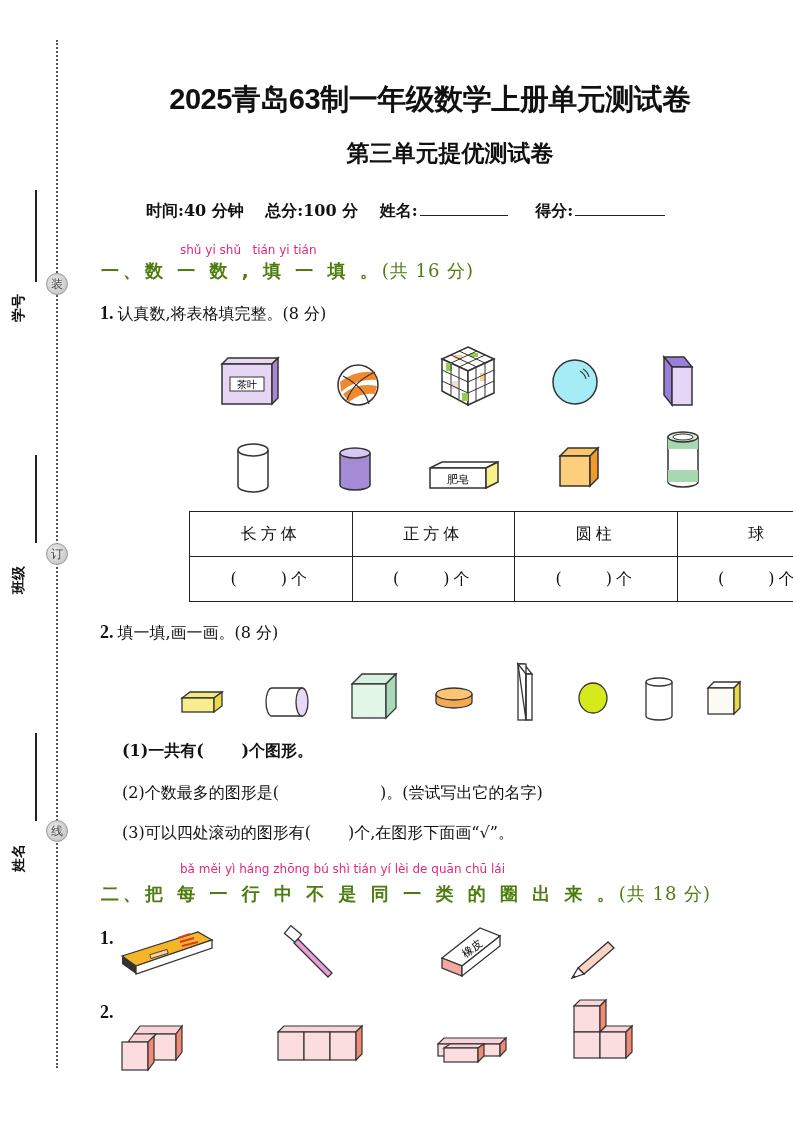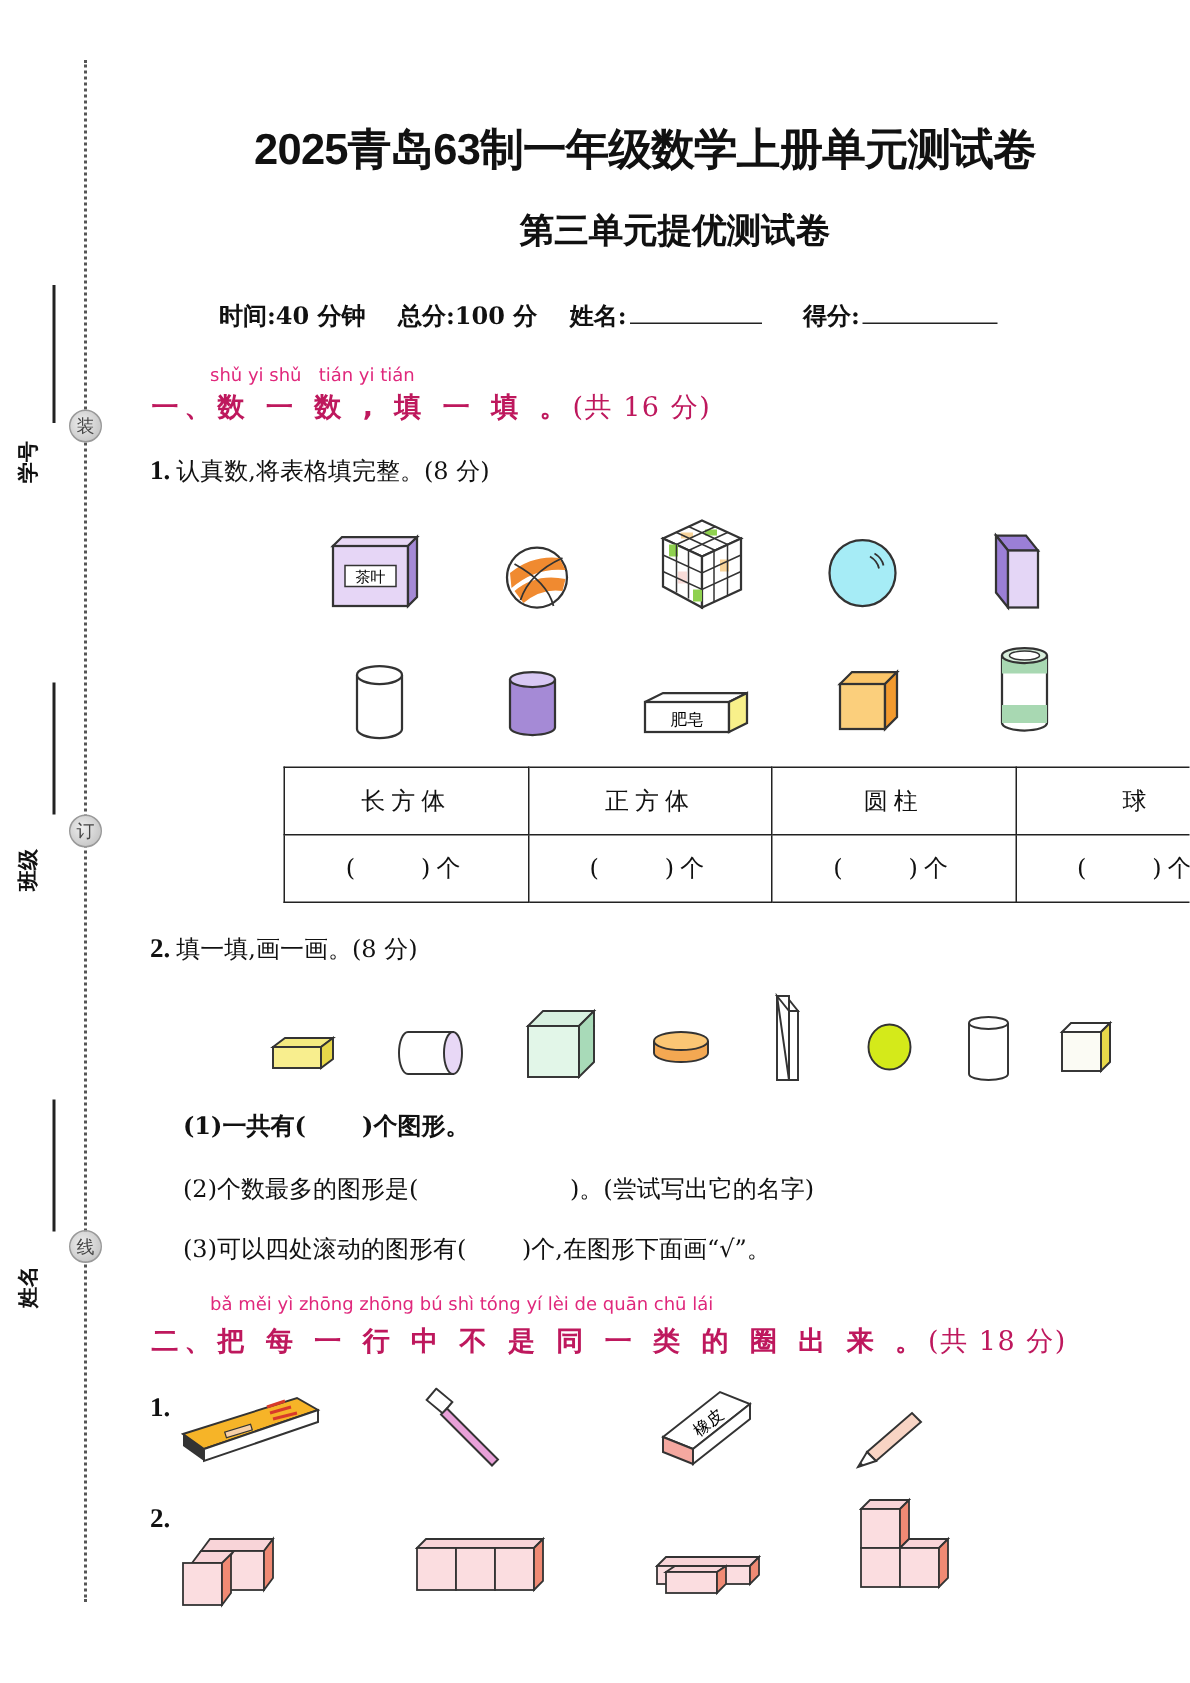--- a/index.html
+++ b/index.html
@@ -12,22 +12,22 @@
     background: radial-gradient(circle at 40% 40%, #eee, #bbb); border: 1px solid #999;
     font-size: 12px; line-height: 20px; text-align: center; color: #444; font-family: "DejaVu Sans", sans-serif; }
   .bindlabel { position: absolute; left: 10px; font-size: 14px; font-weight: bold; font-family: "DejaVu Sans", sans-serif;
     transform: rotate(-90deg); transform-origin: left top; white-space: nowrap; }
   .title { left: 0; width: 860px; top: 80px; text-align: center; font-family: "Liberation Sans", sans-serif;
     font-size: 29px; font-weight: bold; letter-spacing: -0.5px; }
   .subtitle { left: 0; width: 900px; top: 138px; text-align: center; font-size: 23px; font-weight: bold; }
   .meta { top: 200px; left: 146px; font-size: 16px; white-space: nowrap; font-weight: bold; }
   .meta span { margin-right: 16px; }
   .blank { display: inline-block; border-bottom: 1.5px solid #222; height: 16px; vertical-align: baseline; }
-  .pinyin { font-family: "DejaVu Sans", sans-serif; font-size: 12px; color: #e0287c; white-space: pre; }
-  .sec { font-family: "DejaVu Sans", sans-serif; font-size: 18px; font-weight: bold; color: #be185d; white-space: nowrap; letter-spacing: 4px; }
+  .pinyin { font-family: "DejaVu Sans", sans-serif; font-size: 12px; color: #e0287c; white-space: pre; margin-left: 40px; }
+  .sec { font-family: "DejaVu Sans", sans-serif; font-size: 18px; font-weight: bold; color: #4d7c0f; white-space: nowrap; letter-spacing: 4px; }
   .sec .pts { font-weight: normal; font-family: "DejaVu Serif", serif; letter-spacing: 1px; }
   .q { font-size: 16px; white-space: nowrap; text-align: right; }
   .q b { font-family: "Liberation Serif", serif; font-size: 18px; margin-right: 4px; }
   table.count { position: absolute; left: 189px; top: 511px; width: 651px; border-collapse: collapse; font-size: 16px; }
   table.count td { border: 1.5px solid #222; height: 45px; text-align: center; width: 25%; letter-spacing: 4px; }
   .sub { font-size: 16px; white-space: nowrap; left: 122px; }
   .shape { position: absolute; }
 </style>
 </head>
 <body>
@@ -180,21 +180,21 @@
 <svg class="shape" style="left:706px;top:680px" width="36" height="36">
   <polygon points="2,8 8,2 34,2 28,8" fill="#fff" stroke="#333" stroke-width="1.3"></polygon>
   <rect x="2" y="8" width="26" height="26" fill="#fbfbf4" stroke="#333" stroke-width="1.3"></rect>
   <polygon points="28,8 34,2 34,28 28,34" fill="#e8d84a" stroke="#333" stroke-width="1.3"></polygon>
 </svg>
 
 <div class="abs sub" style="top:741px;font-weight:bold;">(1)一共有(　　 )个图形。</div>
 <div class="abs sub" style="top:783px;text-align:right;">(2)个数最多的图形是(　　　　　　 )。(尝试写出它的名字)</div>
 <div class="abs sub" style="top:823px;text-align:center;">(3)可以四处滚动的图形有(　　 )个,在图形下面画“√”。</div>
 
-<div class="abs pinyin" style="left:140px;top:862px;">bǎ měi yì zhōng zhōng bú shì tóng yí lèi de quān chū lái</div>
+<div class="abs pinyin" style="left:140px;top:862px;">bǎ měi yì háng zhōng bú shì tián yí lèi de quān chū lái</div>
 <div class="abs sec" style="left:101px;top:882px;">
   <span>二、把 每 一 行  中 不 是 同 一 类 的 圈 出 来 。</span><span class="pts">(共 18 分)</span>
 </div>
 
 <div class="abs q" style="left:100px;top:928px;"><b>1.</b></div>
 <svg class="shape" style="left:120px;top:930px" width="94" height="46">
   <polygon points="2,26 78,2 92,10 16,36" fill="#f6b428" stroke="#333" stroke-width="1.3"></polygon>
   <polygon points="2,26 16,36 16,44 2,34" fill="#333"></polygon>
   <polygon points="16,36 92,10 92,18 16,44" fill="#fff" stroke="#333" stroke-width="1.3"></polygon>
   <path d="M58,8 L70,4 M60,12 L74,8 M62,16 L78,12" stroke="#d83a2a" stroke-width="2"></path>

